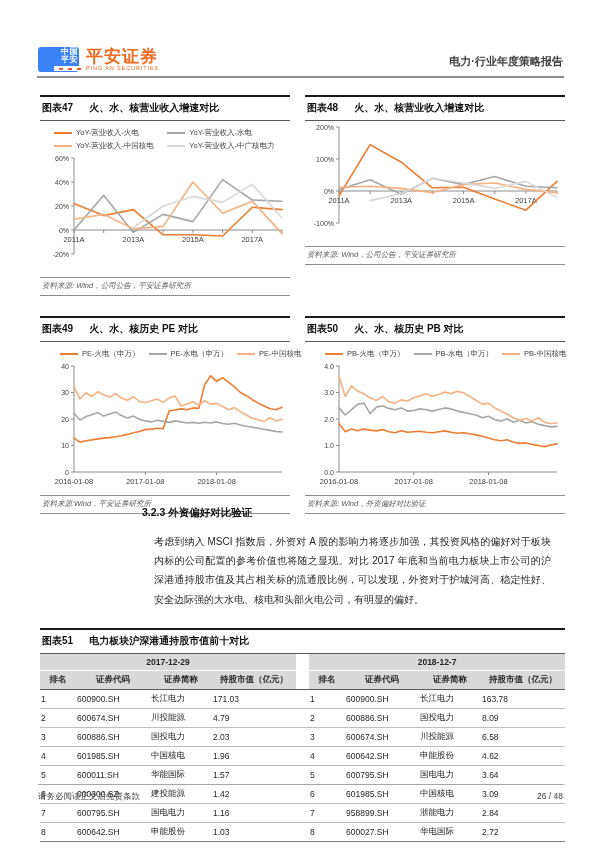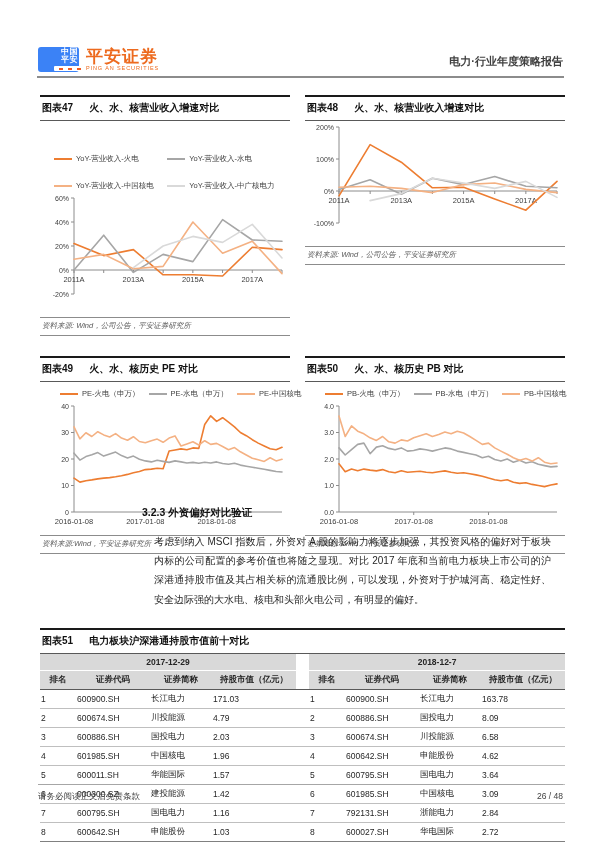--- a/index.html
+++ b/index.html
@@ -24,21 +24,21 @@
   .brand-text .en { color:#ED6A1E; font-size:5.5px; letter-spacing:0.9px; }
   .report-type { font-size:11px; font-weight:bold; color:#3F3F3F; padding-bottom:3px; }
   .header-rule { position:absolute; left:37px; right:36px; top:76px; border-top:2px solid #8C8C8C; }
 
   
   .charts { position:absolute; left:40px; top:95px;
             display:grid; grid-template-columns:250px 260px; column-gap:15px; row-gap:20px; }
   .fig-title { display:flex; gap:16px; font-size:10px; font-weight:bold; color:#111;
                border-top:2px solid #1a1a1a; border-bottom:1px solid #595959; padding:4px 2px 5px; }
   .legend { padding:7px 0 1px 14px; font-size:7.5px; color:#404040; }
-  .legend.cols2 { display:grid; grid-template-columns:48% 52%; row-gap:17px;margin-top:26px; }
+  .legend.cols2 { display:grid; grid-template-columns:48% 52%; row-gap:3px; }
   .legend.row3 { display:flex; gap:9px; padding-left:20px; }
   .lg-item { display:inline-flex; align-items:center; white-space:nowrap; }
   .lg-swatch { display:inline-block; width:18px; height:2px; margin-right:4px; }
   .chart-svg { display:block; }
   .fig-source { border-top:1px solid #8C8C8C; border-bottom:1px solid #8C8C8C;
                 font-style:italic; color:#595959; font-size:7.5px; padding:3px 2px 4px; margin-top:1px; }
 
   
   .section { position:absolute; left:142px; right:37px; top:506px; }
   .section h3 { font-size:10.5px; margin:0 0 11px; color:#111; }
@@ -254,21 +254,21 @@
         <line x1="34" y1="112" x2="252" y2="112" stroke="#8C8C8C" stroke-width="1"></line>
         <line x1="108.74285714285715" y1="112" x2="108.74285714285715" y2="115" stroke="#8C8C8C" stroke-width="1"></line>
         <line x1="183.4857142857143" y1="112" x2="183.4857142857143" y2="115" stroke="#8C8C8C" stroke-width="1"></line>
         <text x="34" y="124" text-anchor="middle" font-size="7.5" fill="#404040">2016-01-08</text>
         <text x="108.74285714285715" y="124" text-anchor="middle" font-size="7.5" fill="#404040">2017-01-08</text>
         <text x="183.4857142857143" y="124" text-anchor="middle" font-size="7.5" fill="#404040">2018-01-08</text>
         <polyline points="34.0,63.8 40.2,71.7 46.5,69.1 52.7,70.7 58.9,69.1 65.1,70.1 71.4,70.9 77.6,69.6 83.8,71.7 90.1,72.8 96.3,70.7 102.5,72.3 108.7,71.7 115.0,71.2 121.2,72.3 127.4,72.8 133.7,71.7 139.9,70.9 146.1,72.3 152.3,73.3 158.6,72.8 164.8,73.8 171.0,74.9 177.3,76.2 183.5,78.1 189.7,79.7 195.9,80.7 202.2,79.7 208.4,82.3 214.6,83.4 220.9,82.8 227.1,84.4 233.3,85.5 239.5,86.6 245.8,85.0 252.0,83.9" fill="none" stroke="#ED7D31" stroke-width="1.6" stroke-linejoin="round" stroke-linecap="round"></polyline>
         <polyline points="34.0,47.9 40.2,55.0 46.5,49.7 52.7,44.4 58.9,43.1 65.1,53.7 71.4,47.1 77.6,45.8 83.8,48.4 90.1,49.7 96.3,47.9 102.5,51.1 108.7,50.5 115.0,48.9 121.2,49.7 127.4,51.1 133.7,49.5 139.9,47.9 146.1,48.9 152.3,51.1 158.6,52.4 164.8,53.7 171.0,55.0 177.3,57.7 183.5,56.3 189.7,59.5 195.9,61.1 202.2,59.0 208.4,62.2 214.6,60.3 220.9,63.0 227.1,61.7 233.3,64.3 239.5,65.6 245.8,66.9 252.0,66.4" fill="none" stroke="#A6A6A6" stroke-width="1.6" stroke-linejoin="round" stroke-linecap="round"></polyline>
         <polyline points="34.0,16.1 40.2,36.5 46.5,25.9 52.7,31.2 58.9,33.8 65.1,37.8 71.4,40.4 77.6,36.5 83.8,41.8 90.1,43.1 96.3,39.9 102.5,41.0 108.7,37.8 115.0,35.7 121.2,33.8 127.4,36.5 133.7,34.6 139.9,32.0 146.1,33.8 152.3,31.2 158.6,33.0 164.8,36.5 171.0,40.4 177.3,44.4 183.5,43.1 189.7,47.9 195.9,51.1 202.2,54.2 208.4,57.7 214.6,60.3 220.9,58.5 227.1,61.1 233.3,57.7 239.5,62.2 245.8,63.8 252.0,63.0" fill="none" stroke="#F4B183" stroke-width="1.6" stroke-linejoin="round" stroke-linecap="round"></polyline>
       </svg>
-    <div class="fig-source">证券简称: Wind，平安证券研究所</div>
+    <div class="fig-source">资料来源: Wind，外资偏好对比验证</div>
   </div>
 </div>
 
 <div class="section">
   <h3>3.2.3 外资偏好对比验证</h3>
   <p>考虑到纳入 MSCI 指数后，外资对 A 股的影响力将逐步加强，其投资风格的偏好对于板块内标的公司配置的参考价值也将随之显现。对比 2017 年底和当前电力板块上市公司的沪深港通持股市值及其占相关标的流通股比例，可以发现，外资对于护城河高、稳定性好、安全边际强的大水电、核电和头部火电公司，有明显的偏好。</p>
 </div>
 
 <div class="table-wrap">
   <div class="fig-title">
@@ -372,21 +372,21 @@
           <td>中国核电</td>
           <td>3.09</td>
         </tr>
         <tr>
           <td>7</td>
           <td>600795.SH</td>
           <td>国电电力</td>
           <td>1.16</td>
           <td></td>
           <td>7</td>
-          <td>792131.SH</td>
+          <td>958899.SH</td>
           <td>浙能电力</td>
           <td>2.84</td>
         </tr>
         <tr>
           <td>8</td>
           <td>600642.SH</td>
           <td>申能股份</td>
           <td>1.03</td>
           <td></td>
           <td>8</td>

